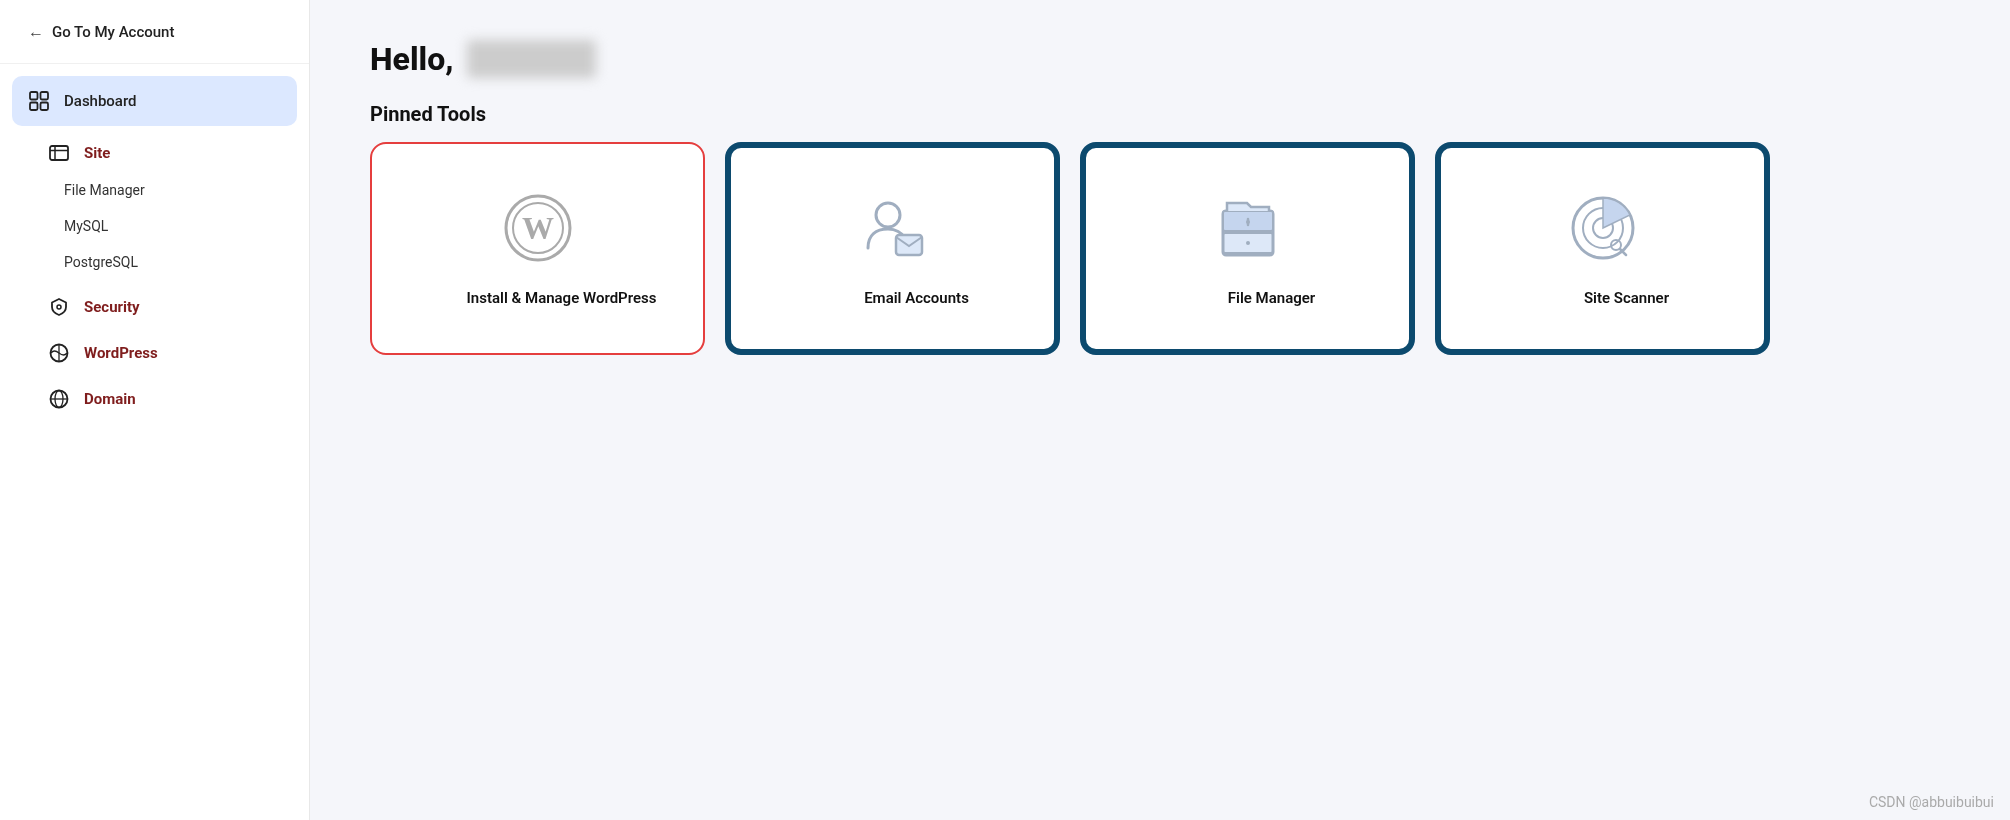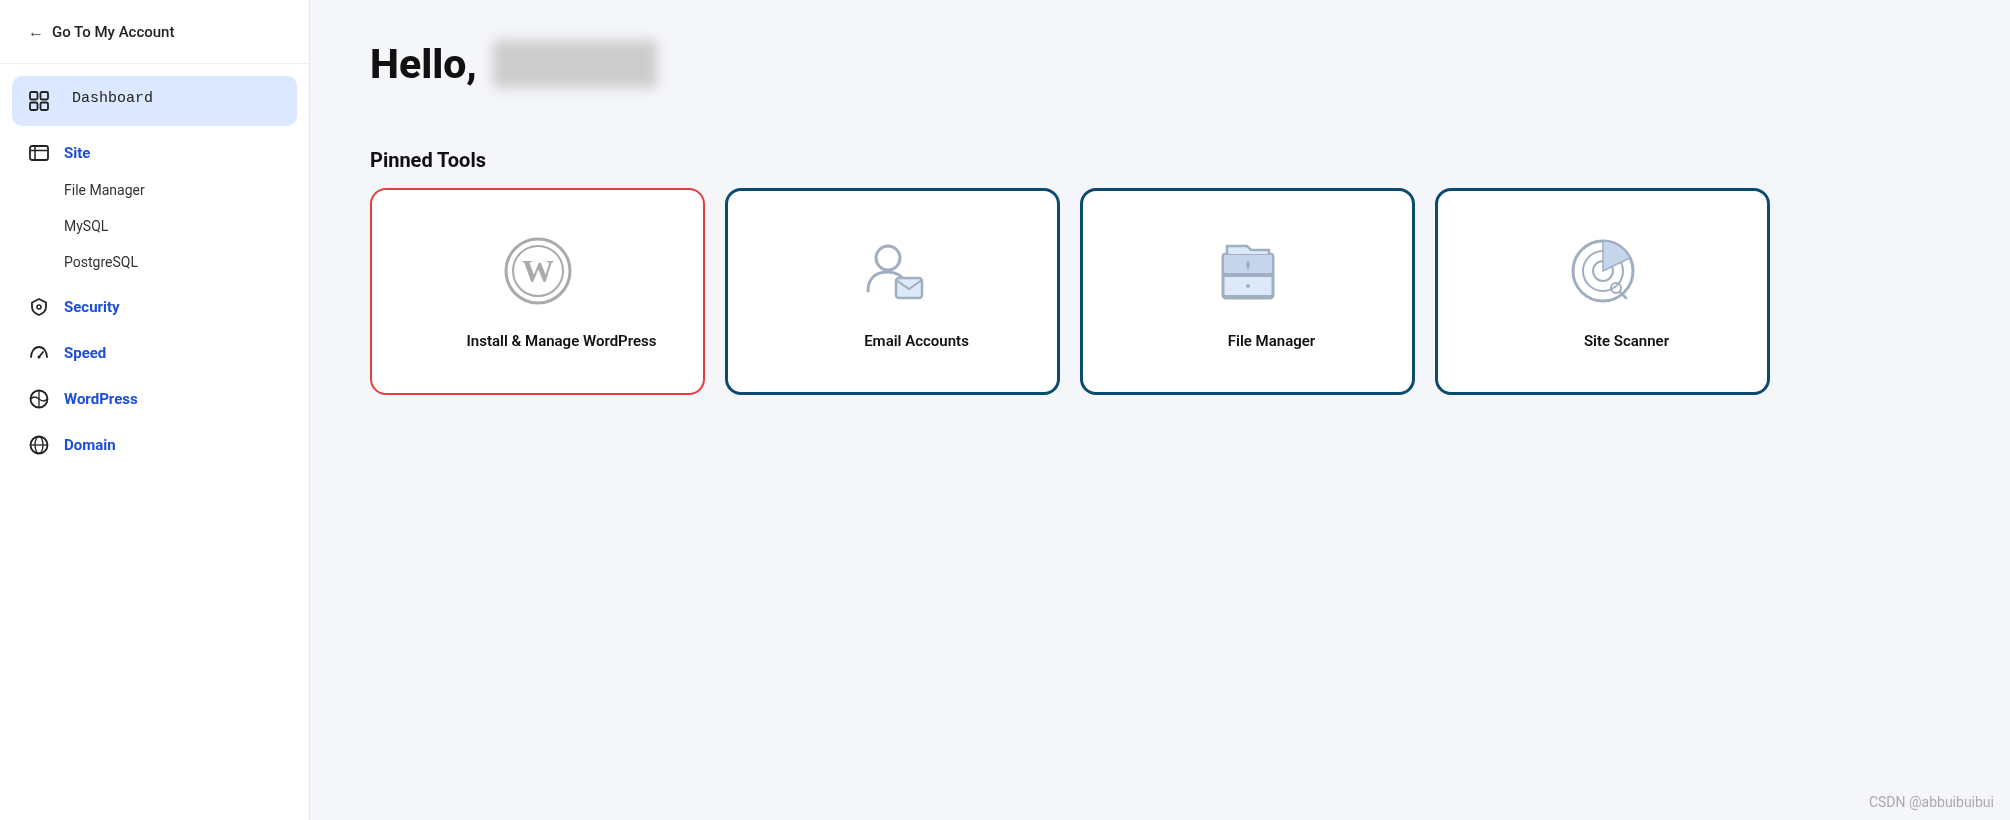--- a/index.html
+++ b/index.html
@@ -38,29 +38,29 @@
       font-size: 16px;
       color: #444;
     }
 
     .sidebar-nav {
       padding: 12px 0;
     }
 
     .nav-item {
       display: flex;
-      gap: 22px;
+      align-items: center;
+      gap: 14px;
       padding: 14px 28px;
       cursor: pointer;
       font-size: 15px;
       font-weight: 500;
       color: #222;
       border-radius: 0;
       transition: background 0.15s;
-      font-family: Liberation Mono, monospace;
     }
     .nav-item.active {
       background: #dce8ff;
       border-radius: 10px;
       margin: 0 12px;
       padding: 14px 16px;
     }
     .nav-item .nav-icon {
       width: 22px;
       height: 22px;
@@ -74,21 +74,22 @@
       color: #1a1a1a;
     }
 
     .nav-section-label {
       display: flex;
       align-items: center;
       gap: 14px;
       padding: 16px 28px 8px 28px;
       font-size: 15px;
       font-weight: 700;
-      color: #1d4ed8;
+      color: #7f1d1d;
+      margin-left: 20px;
     }
     .nav-section-label .nav-icon {
       width: 22px;
       height: 22px;
       display: flex;
       align-items: center;
       justify-content: center;
     }
 
     .nav-sub-item {
@@ -101,24 +102,24 @@
 
     
     .main {
       flex: 1;
       background: #f5f6fa;
       overflow-y: auto;
       padding: 40px 60px;
     }
 
     .greeting {
-      font-size: 41px;
+      font-size: 32px;
       font-weight: 800;
       color: #111;
-      margin-bottom: 60px;
+      margin-bottom: 24px;
     }
     .greeting .blurred {
       display: inline-block;
       filter: blur(6px);
       background: #ccc;
       border-radius: 4px;
       color: transparent;
       user-select: none;
       margin-left: 6px;
     }
@@ -133,21 +134,21 @@
     .pinned-tools-grid {
       display: grid;
       grid-template-columns: repeat(4, 1fr);
       gap: 20px;
       max-width: 1400px;
     }
 
     .tool-card {
       background: #fff;
       border-radius: 16px;
-      border: 3px solid #0c4a6e;
+      border: 6px solid #0c4a6e;
       display: flex;
       flex-direction: column;
       align-items: center;
       justify-content: center;
       padding: 40px 20px;
       cursor: pointer;
       transition: box-shadow 0.15s;
       min-height: 200px;
       position: relative;
     }
@@ -236,30 +237,20 @@
     <div class="nav-section-label">
       <span class="nav-icon">
         <svg width="20" height="20" viewBox="0 0 20 20" fill="none">
           <path d="M10 2L3 5.5V10c0 4 3 6.5 7 8 4-1.5 7-4 7-8V5.5L10 2z" stroke="#222" stroke-width="1.8" stroke-linejoin="round"></path>
           <circle cx="10" cy="10" r="2" stroke="#222" stroke-width="1.5"></circle>
         </svg>
       </span>
       <span>Security</span>
     </div>
 
-    <div class="nav-section-label">
-      <span class="nav-icon">
-        <svg width="20" height="20" viewBox="0 0 20 20" fill="none">
-          <path d="M2 14 C2 8.5 5.5 4 10 4 C14.5 4 18 8.5 18 14" stroke="#222" stroke-width="1.8" stroke-linecap="round"></path>
-          <line x1="10" y1="14" x2="14" y2="9" stroke="#222" stroke-width="1.8" stroke-linecap="round"></line>
-          <circle cx="10" cy="14" r="1.5" fill="#222"></circle>
-        </svg>
-      </span>
-      <span>Speed</span>
-    </div>
 
     <div class="nav-section-label">
       <span class="nav-icon">
         <svg width="20" height="20" viewBox="0 0 20 20" fill="none">
           <circle cx="10" cy="10" r="8.5" stroke="#222" stroke-width="1.8"></circle>
           <path d="M2 10 Q5 6 10 10 Q15 14 18 10" stroke="#222" stroke-width="1.3" fill="none"></path>
           <line x1="10" y1="1.5" x2="10" y2="18.5" stroke="#222" stroke-width="1.3"></line>
         </svg>
       </span>
       <span>WordPress</span>

